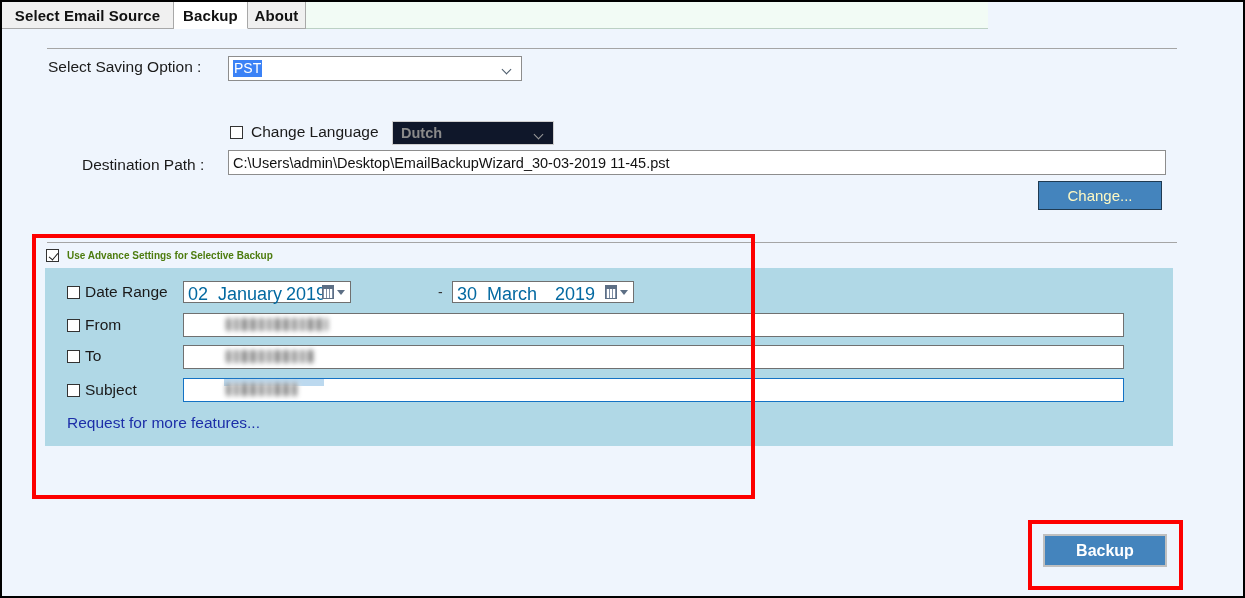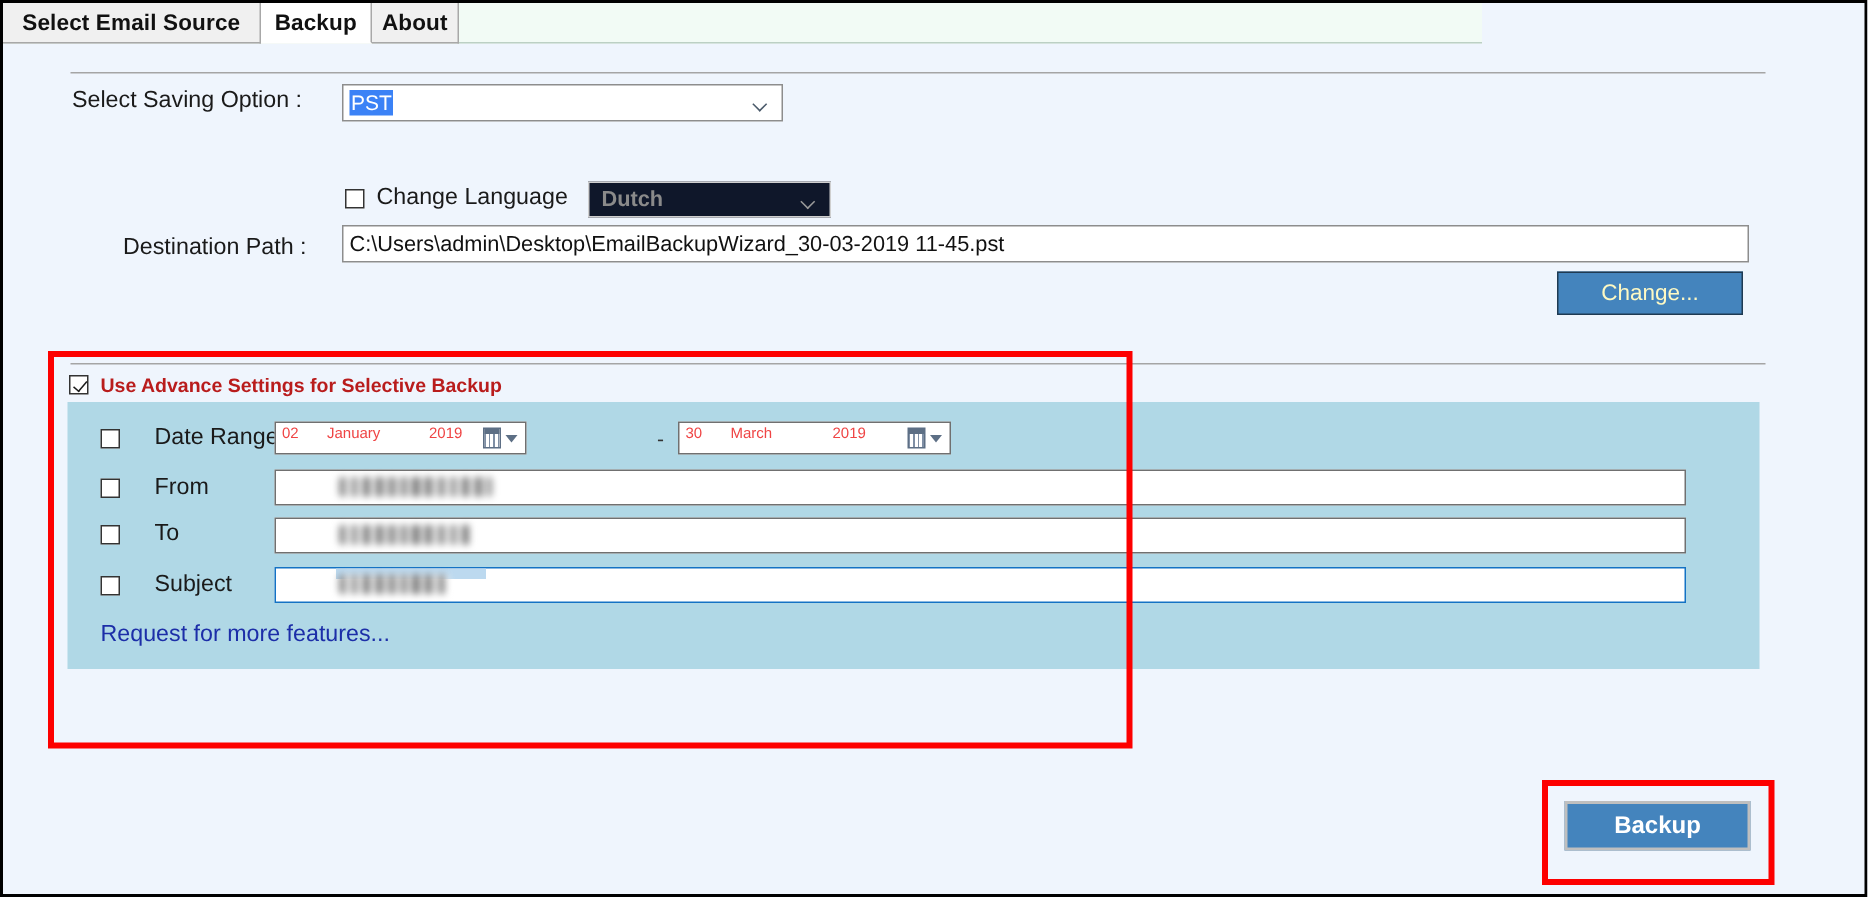--- a/index.html
+++ b/index.html
@@ -196,44 +196,44 @@
 
   
   #advance-settings-header {
     position: absolute;
     left: 44px; top: 247px;
     display: flex;
     align-items: center;
     z-index: 4;
   }
   #advance-settings-label {
-    font-size: 13px;
+    font-size: 10px;
     font-weight: bold;
-    color: #b91c1c;
+    color: #4d7c0f;
     margin-left: 8px;
     white-space: nowrap;
   }
 
   #advance-panel {
     position: absolute;
     left: 43px; top: 266px;
     width: 1128px; height: 178px;
     background: #b0d8e6;
   }
 
   .adv-row {
     position: absolute;
     left: 22px;
     display: flex;
     align-items: center;
   }
   .adv-row-label {
     font-size: 15.5px;
     color: #1a1a1a;
-    margin-left: 23px;
+    margin-left: 5px;
     white-space: nowrap;
   }
   #row-date-range { top: 15px; }
   #row-from { top: 48px; }
   #row-to { top: 79px; }
   #row-subject { top: 113px; }
 
   
   .date-picker {
     position: absolute;
@@ -241,22 +241,22 @@
     box-sizing: border-box;
     background: #ffffff;
     border: 1px solid #707070;
     cursor: pointer;
   }
   #date-from-picker { left: 138px; top: 13px; width: 168px; }
   #date-to-picker   { left: 407px; top: 13px; width: 182px; }
   .date-text {
     position: absolute;
     top: 2px;
-    font-size: 10px;
-    color: #ef4444;
+    font-size: 18px;
+    color: #0369a1;
     white-space: nowrap;
   }
   .date-day   { left: 4px; }
   .date-month { left: 34px; }
   .date-year  { left: 102px; }
   .cal-btn {
     position: absolute;
     right: 4px; top: 3px;
     width: 24px; height: 15px;
   }

